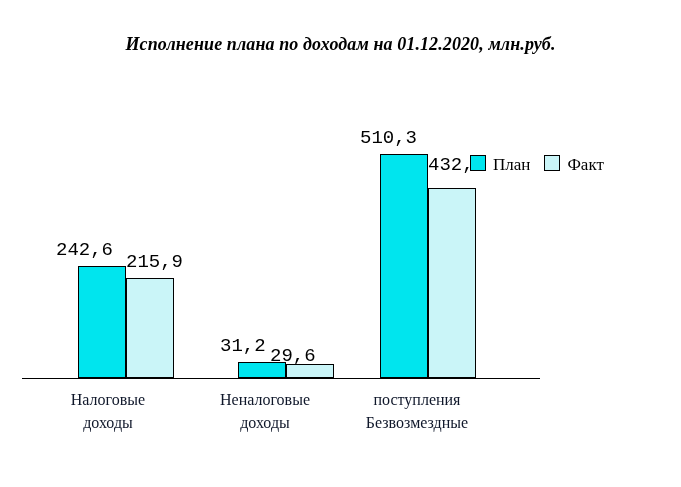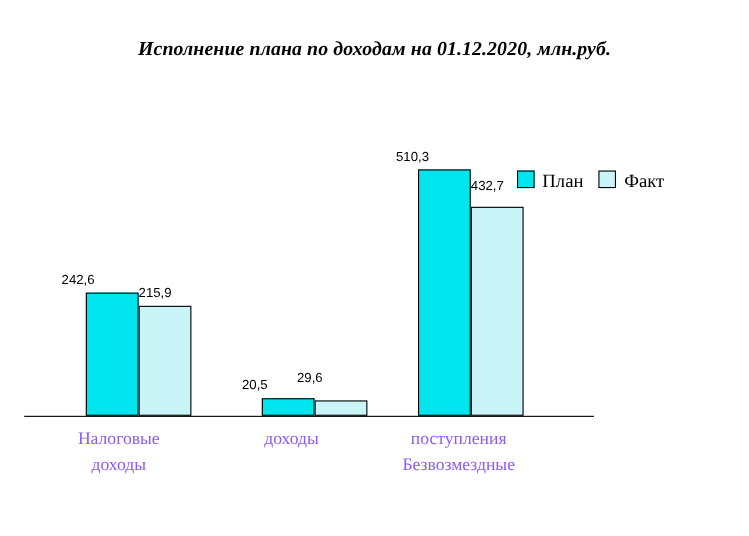--- a/index.html
+++ b/index.html
@@ -61,34 +61,34 @@
     box-sizing: border-box;
   }
   .bar.plan {
     background: #00e5ee;
   }
   .bar.fact {
     background: #caf5f8;
   }
   .bar-label {
     position: absolute;
-    font-size: 12px;
-    font-family: Liberation Sans, sans-serif;
+    font-size: 19px;
+    font-family: Liberation Mono, monospace;
     white-space: nowrap;
     color: #000000;
     margin-top: 47px;
   }
   .cat-label {
     position: absolute;
     top: 388px;
     text-align: center;
     font-size: 16px;
     font-family: "Liberation Serif", serif;
     line-height: 23px;
-    color: #8b5cf6;
+    color: #0f172a;
   }
   
   #legend {
     position: absolute;
     left: 470px;
     top: 155px;
     display: flex;
     align-items: center;
     gap: 14px;
   }
@@ -123,40 +123,41 @@
     <div class="bar-group" style="left:36px; width:140px;">
       <div class="bar plan" style="left:20px; width:48px; height:112px;"></div>
       <div class="bar fact" style="left:68px; width:48px; height:100px;"></div>
       <div class="bar-label" style="left:-2px; bottom:117px;">242,6</div>
       <div class="bar-label" style="left:68px; bottom:105px;text-align:center;">215,9</div>
     </div>
 
     <div class="bar-group" style="left:196px; width:140px;">
       <div class="bar plan" style="left:20px; width:48px; height:16px;"></div>
       <div class="bar fact" style="left:68px; width:48px; height:14px;"></div>
-      <div class="bar-label" style="left:2px; bottom:21px;">20,5</div>
-      <div class="bar-label" style="left:52px; bottom:28px;">29,6</div>
+      <div class="bar-label" style="left:2px; bottom:21px;">31,2</div>
+      <div class="bar-label" style="left:52px; bottom:11px;">29,6</div>
     </div>
 
     <div class="bar-group" style="left:336px; width:150px;">
       <div class="bar plan" style="left:22px; width:48px; height:224px;"></div>
       <div class="bar fact" style="left:70px; width:48px; height:190px;"></div>
       <div class="bar-label" style="left:2px; bottom:229px;">510,3</div>
       <div class="bar-label" style="left:70px; bottom:202px;">432,7</div>
     </div>
 
   </div>
 
   <div id="baseline"></div>
 
   <div class="cat-label" style="left:38px; width:140px;">
     <div>Налоговые</div>
     <div>доходы</div>
   </div>
   <div class="cat-label" style="left:190px; width:150px;">
+    <div>Неналоговые</div>
     <div>доходы</div>
   </div>
   <div class="cat-label" style="left:337px; width:160px;">
     <div>поступления</div>
     <div>Безвозмездные</div>
   </div>
 
   <div id="legend">
     <div class="legend-item">
       <span class="legend-swatch plan"></span>

